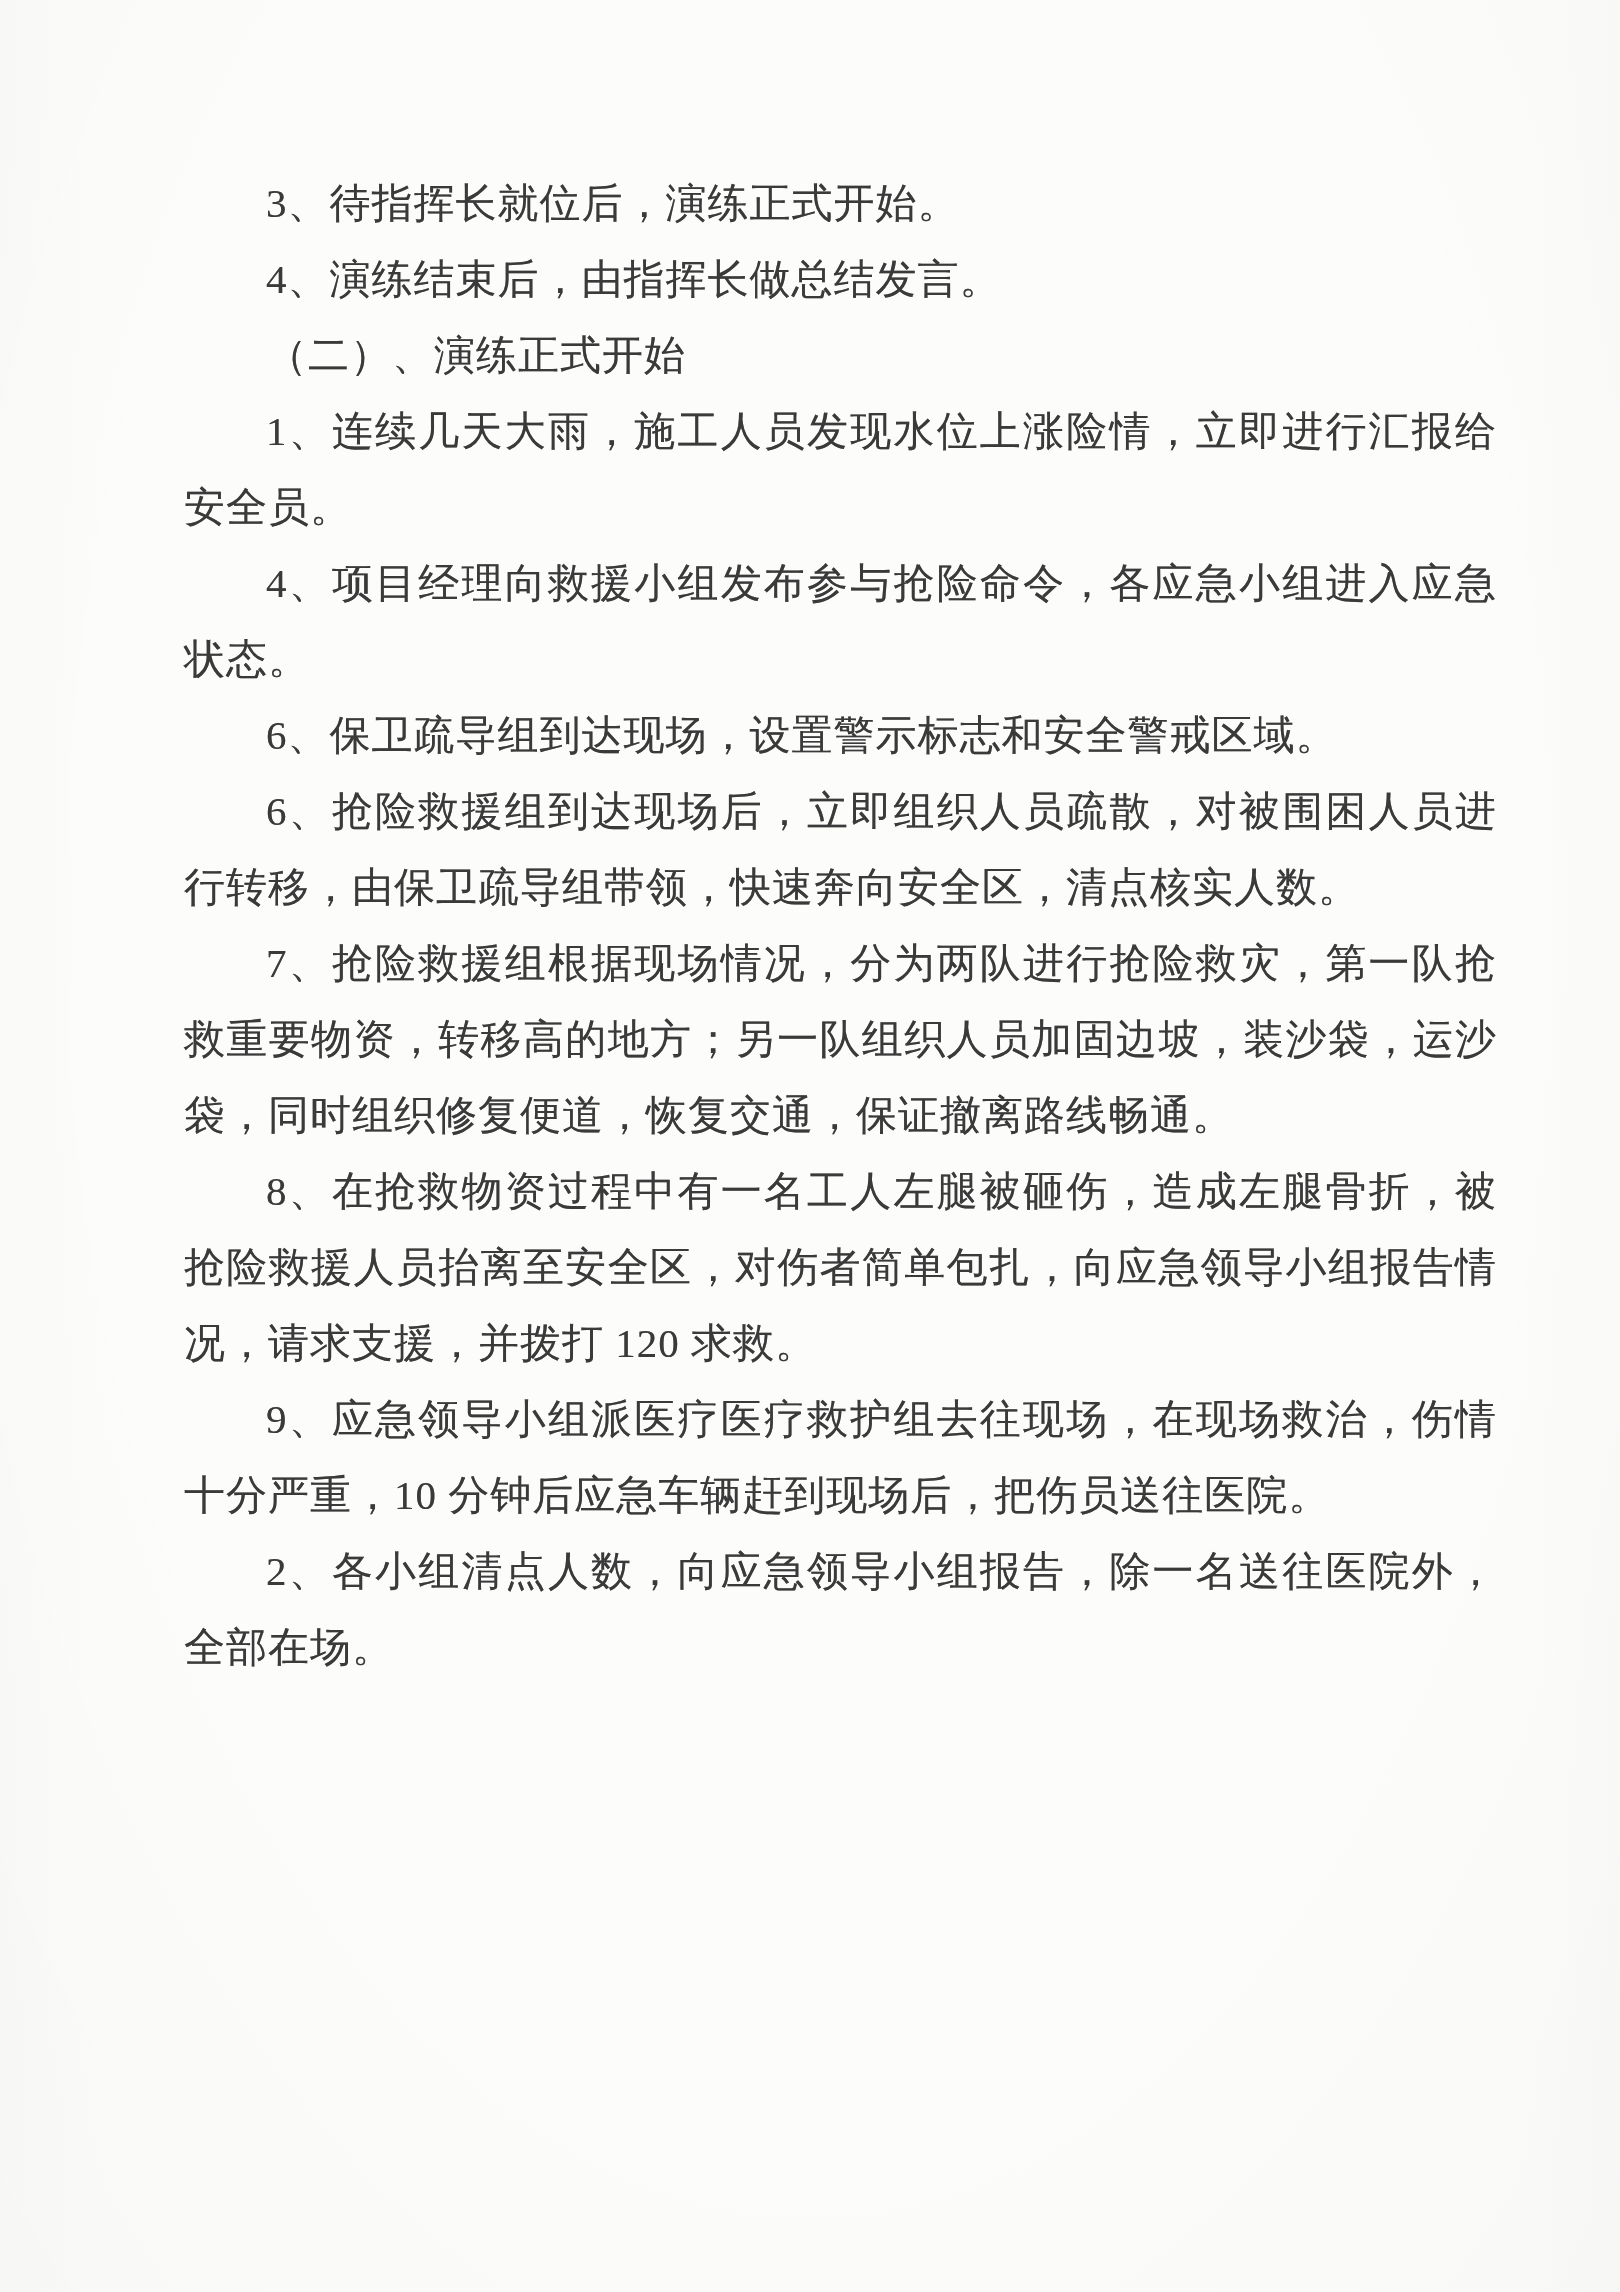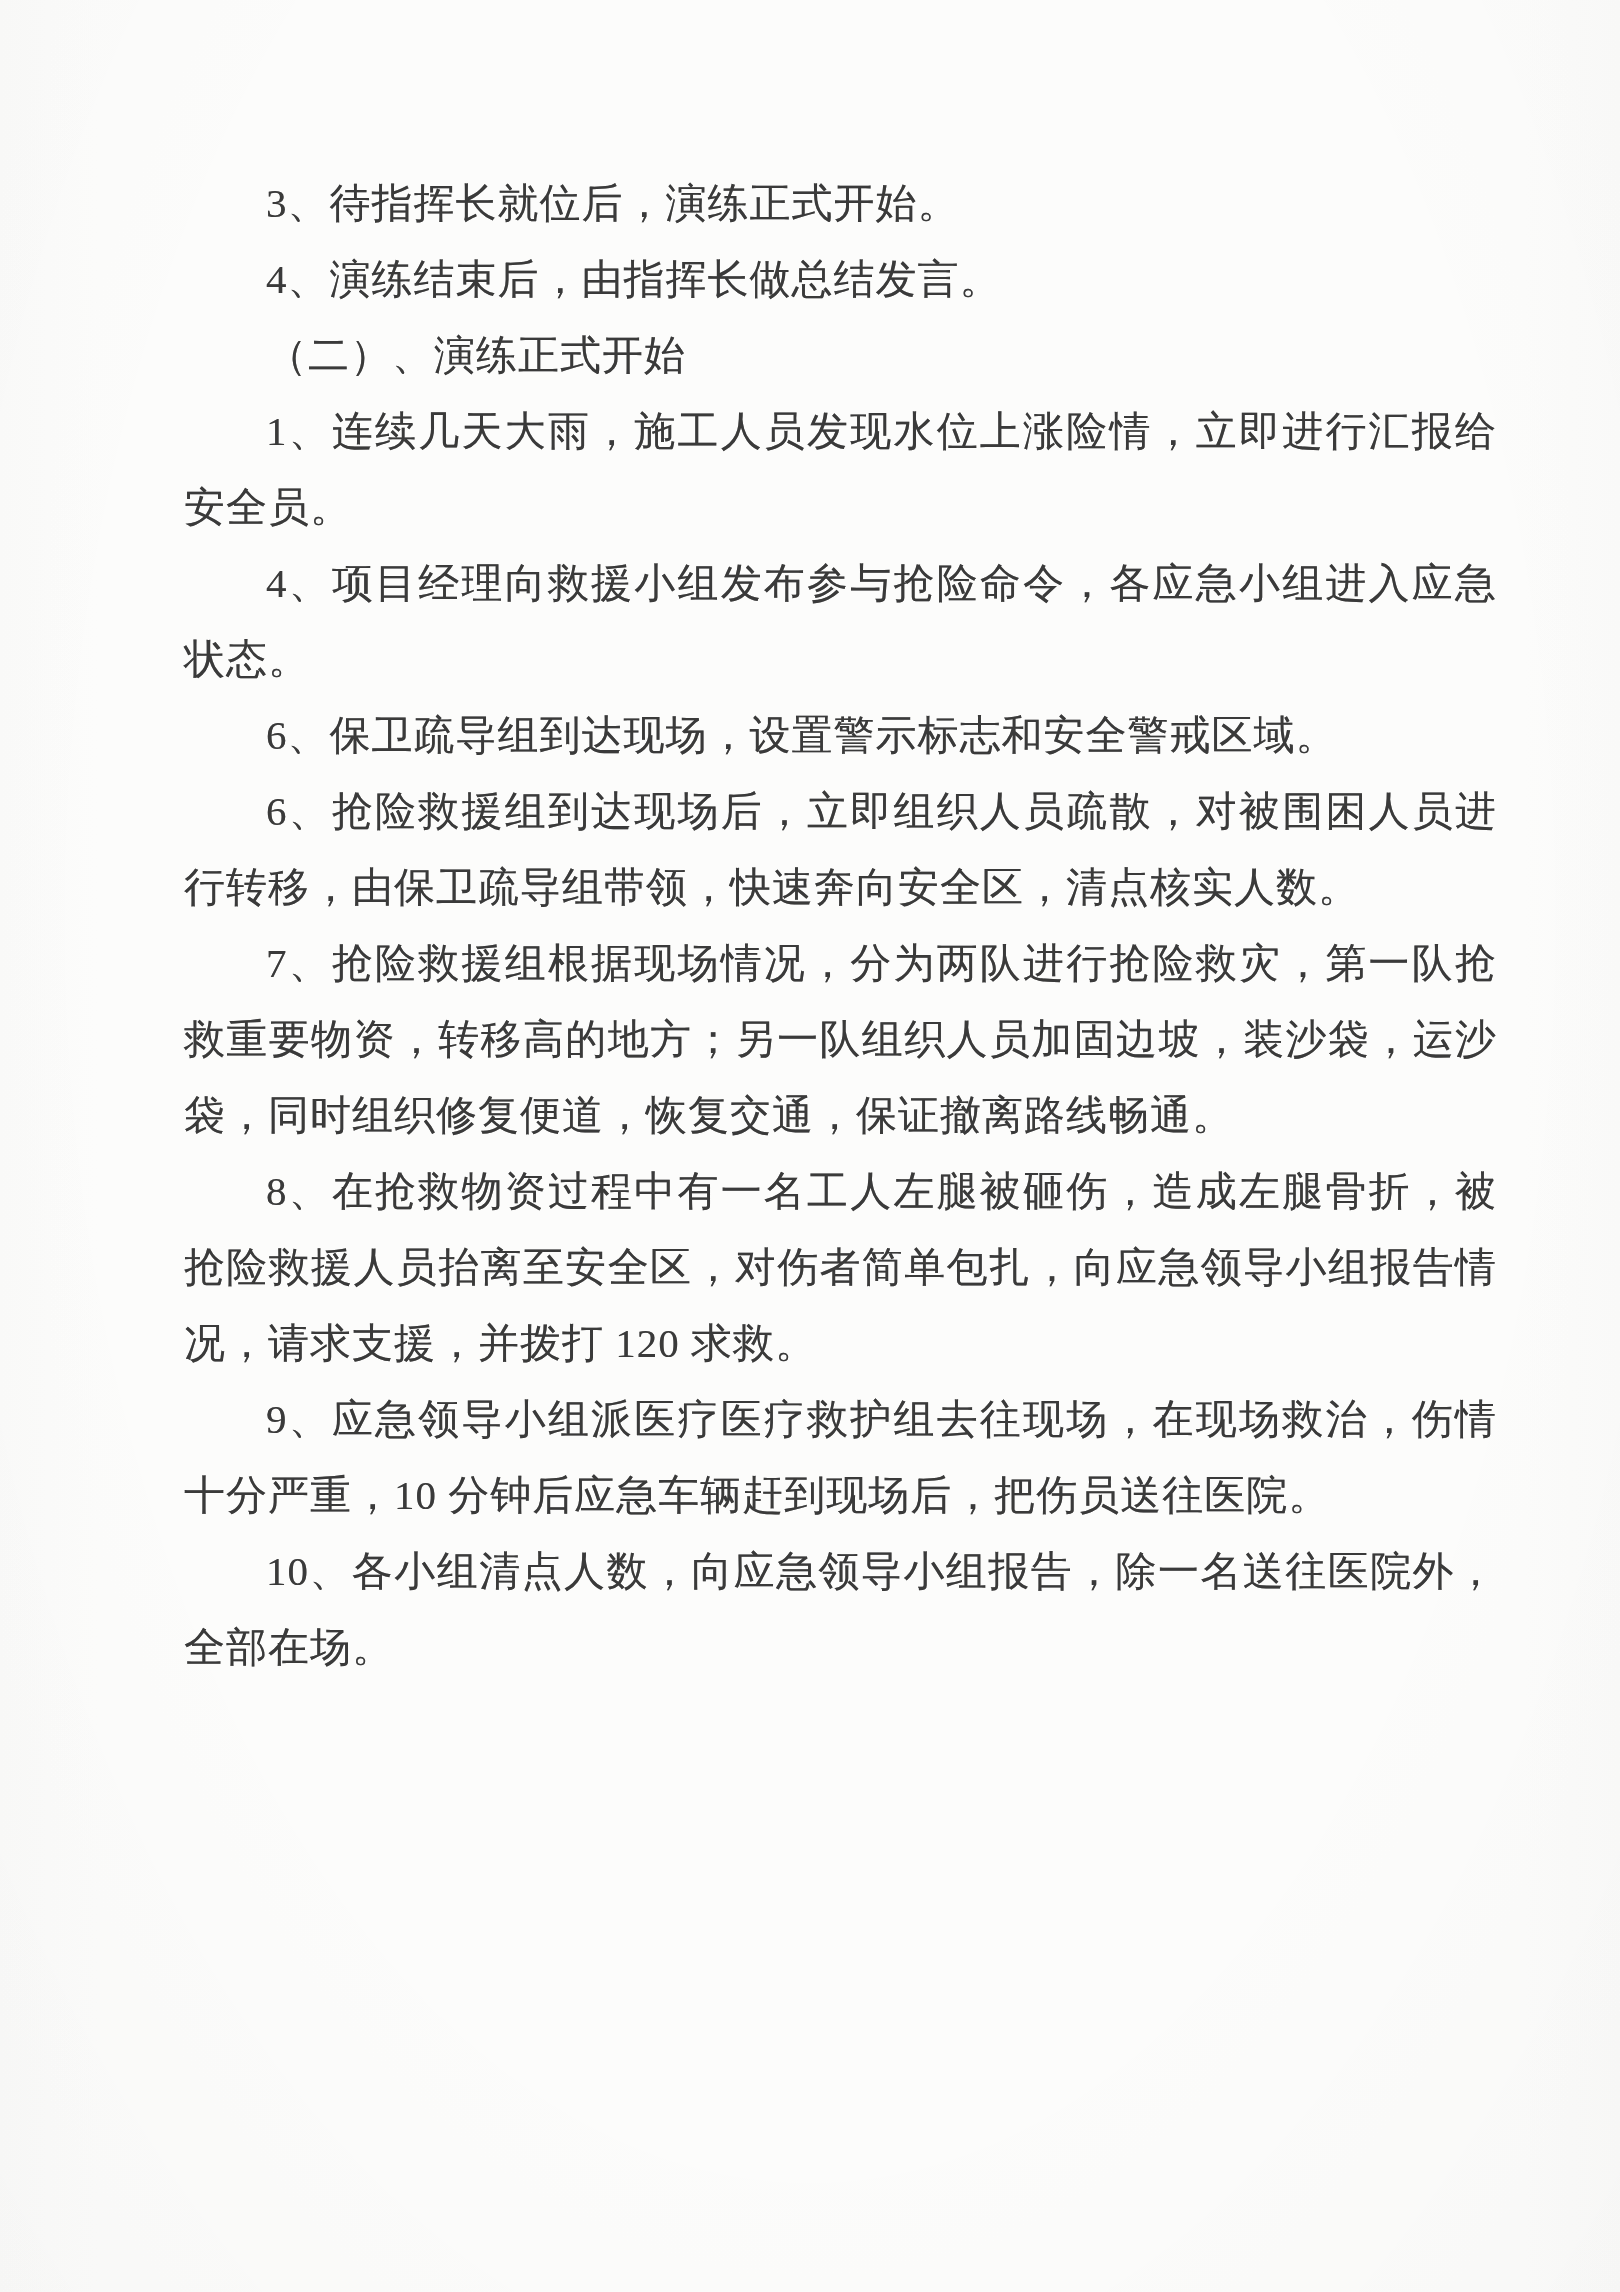--- a/index.html
+++ b/index.html
@@ -57,16 +57,16 @@
     <p class="para">3、待指挥长就位后，演练正式开始。</p>
     <p class="para">4、演练结束后，由指挥长做总结发言。</p>
     <p class="para heading">（二）、演练正式开始</p>
     <p class="para">1、连续几天大雨，施工人员发现水位上涨险情，立即进行汇报给安全员。</p>
     <p class="para">4、项目经理向救援小组发布参与抢险命令，各应急小组进入应急状态。</p>
     <p class="para">6、保卫疏导组到达现场，设置警示标志和安全警戒区域。</p>
     <p class="para">6、抢险救援组到达现场后，立即组织人员疏散，对被围困人员进行转移，由保卫疏导组带领，快速奔向安全区，清点核实人数。</p>
     <p class="para">7、抢险救援组根据现场情况，分为两队进行抢险救灾，第一队抢救重要物资，转移高的地方；另一队组织人员加固边坡，装沙袋，运沙袋，同时组织修复便道，恢复交通，保证撤离路线畅通。</p>
     <p class="para">8、在抢救物资过程中有一名工人左腿被砸伤，造成左腿骨折，被抢险救援人员抬离至安全区，对伤者简单包扎，向应急领导小组报告情况，请求支援，并拨打 120 求救。</p>
     <p class="para">9、应急领导小组派医疗医疗救护组去往现场，在现场救治，伤情十分严重，10 分钟后应急车辆赶到现场后，把伤员送往医院。</p>
-    <p class="para">10、各小组清点人数，向应急领导小组报告，除一名送往医院外，全部在场。</p>
+    <p class="para">2、各小组清点人数，向应急领导小组报告，除一名送往医院外，全部在场。</p>
   </div>
 </div>
 
 
 </body></html>

